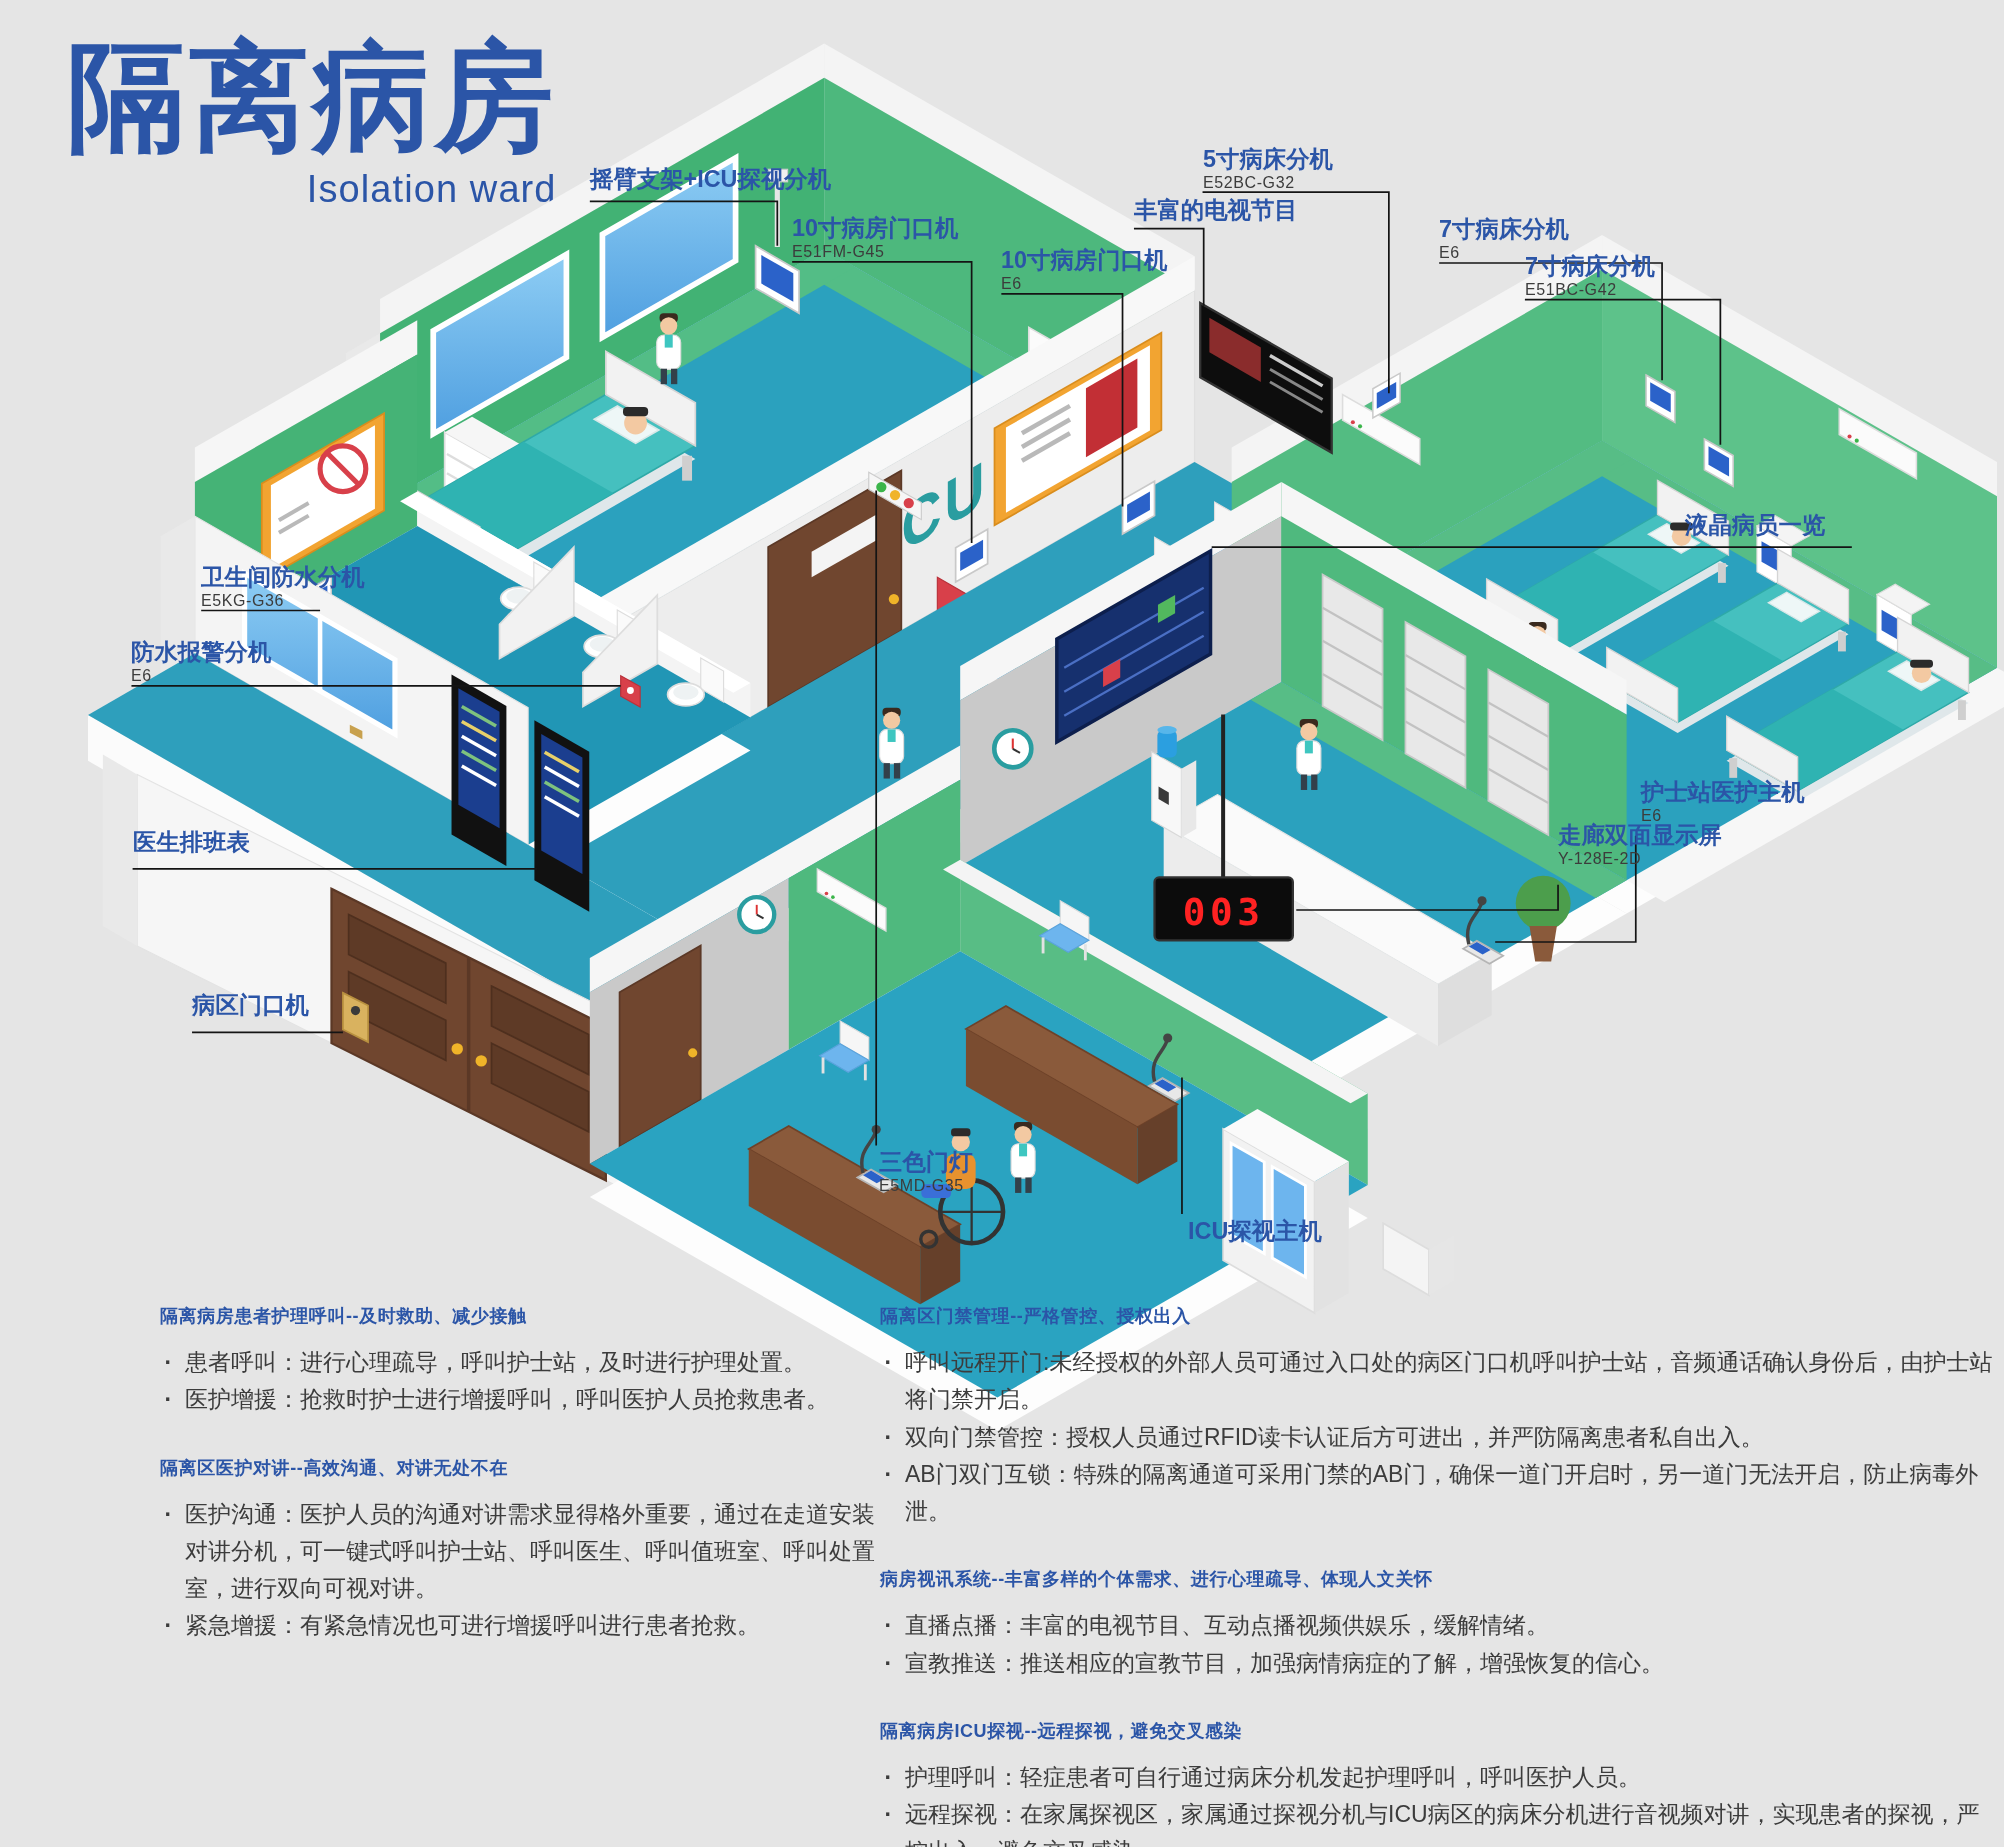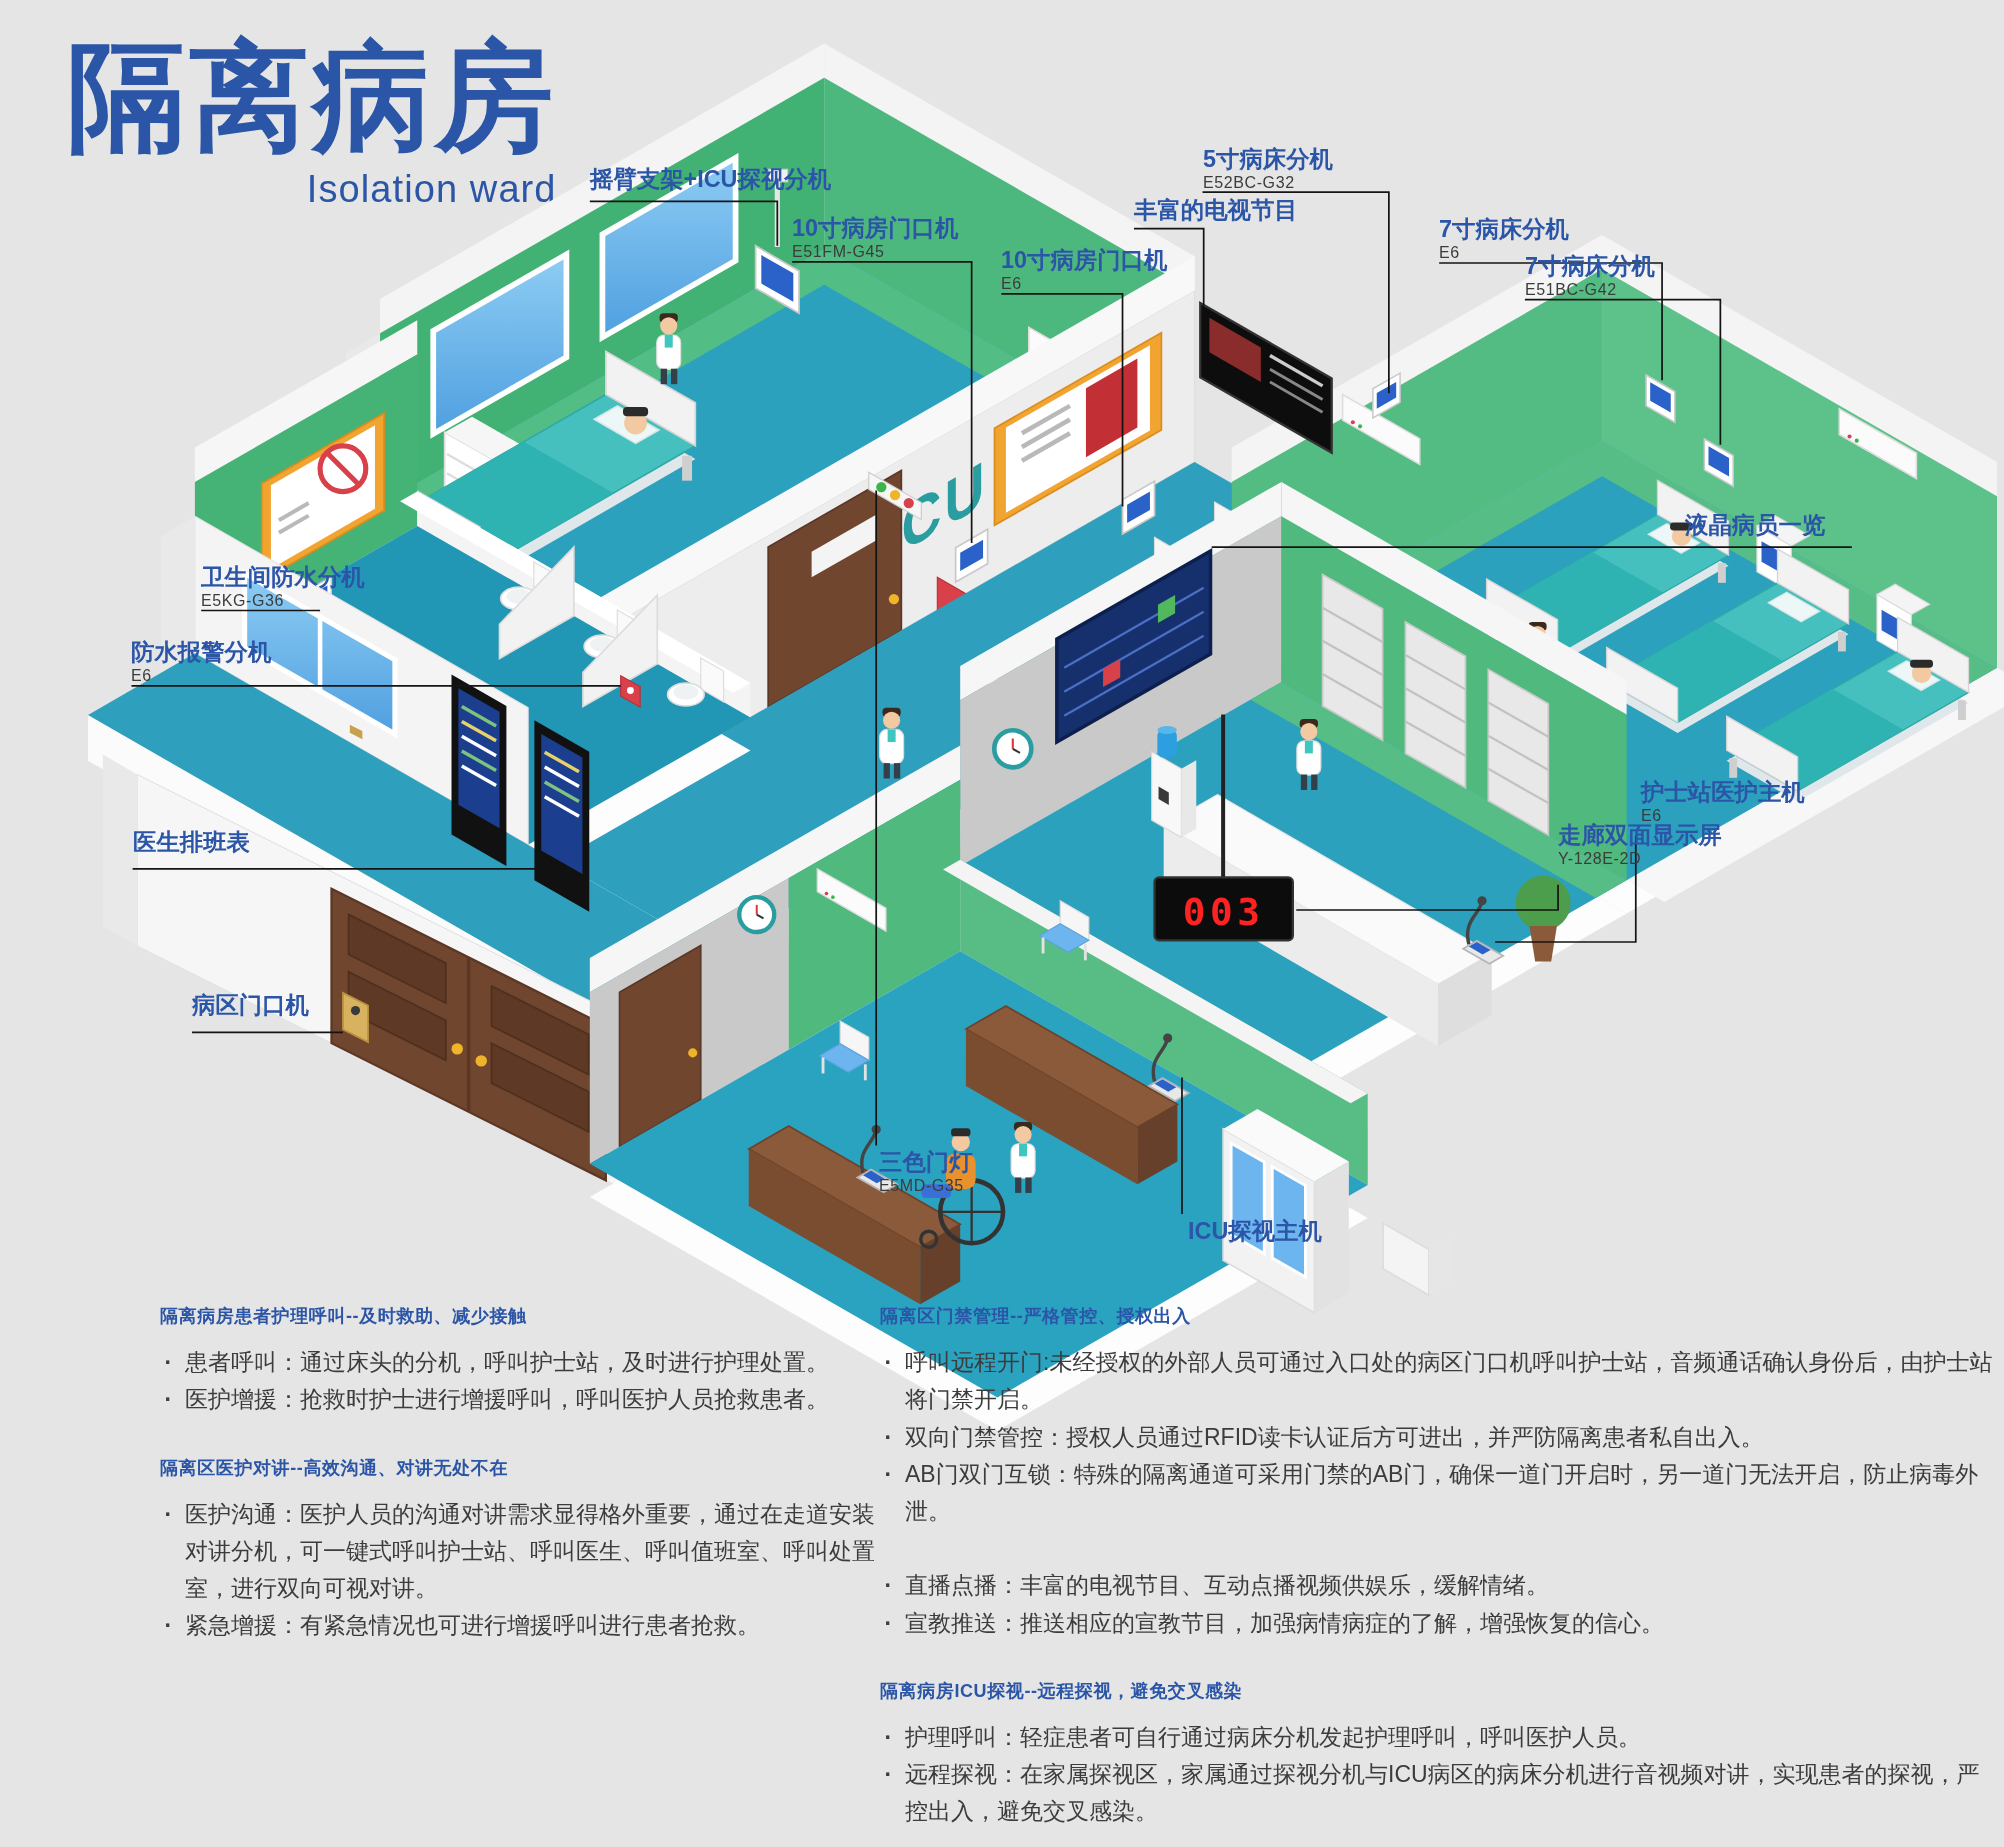--- a/index.html
+++ b/index.html
@@ -497,21 +497,21 @@
   </div>
   <div class="callout" style="left:1558px;top:823px">
     <div>走廊双面显示屏</div>
       <div class="model">Y-128E-2D</div>
   </div>
 
   <div class="sections left">
     <div class="sect">
       <h3>隔离病房患者护理呼叫--及时救助、减少接触</h3>
       <ul>
-        <li>患者呼叫：通过床头的分机，呼叫护士站，及时进行护理处置。</li>
+        <li>患者呼叫：进行心理疏导，呼叫护士站，及时进行护理处置。</li>
         <li>医护增援：抢救时护士进行增援呼叫，呼叫医护人员抢救患者。</li>
       </ul>
     </div>
     <div class="sect">
       <h3>隔离区医护对讲--高效沟通、对讲无处不在</h3>
       <ul>
         <li>医护沟通：医护人员的沟通对讲需求显得格外重要，通过在走道安装对讲分机，可一键式呼叫护士站、呼叫医生、呼叫值班室、呼叫处置室，进行双向可视对讲。</li>
         <li>紧急增援：有紧急情况也可进行增援呼叫进行患者抢救。</li>
       </ul>
     </div>
@@ -520,20 +520,21 @@
   <div class="sections right">
     <div class="sect">
       <h3>隔离区门禁管理--严格管控、授权出入</h3>
       <ul>
         <li>呼叫远程开门:未经授权的外部人员可通过入口处的病区门口机呼叫护士站，音频通话确认身份后，由护士站将门禁开启。</li>
         <li>双向门禁管控：授权人员通过RFID读卡认证后方可进出，并严防隔离患者私自出入。</li>
         <li>AB门双门互锁：特殊的隔离通道可采用门禁的AB门，确保一道门开启时，另一道门无法开启，防止病毒外泄。</li>
       </ul>
     </div>
     <div class="sect">
+      <h3>病房视讯系统--丰富多样的个体需求、进行心理疏导、体现人文关怀</h3>
       <ul>
         <li>直播点播：丰富的电视节目、互动点播视频供娱乐，缓解情绪。</li>
         <li>宣教推送：推送相应的宣教节目，加强病情病症的了解，增强恢复的信心。</li>
       </ul>
     </div>
     <div class="sect">
       <h3>隔离病房ICU探视--远程探视，避免交叉感染</h3>
       <ul>
         <li>护理呼叫：轻症患者可自行通过病床分机发起护理呼叫，呼叫医护人员。</li>
         <li>远程探视：在家属探视区，家属通过探视分机与ICU病区的病床分机进行音视频对讲，实现患者的探视，严控出入，避免交叉感染。</li>

